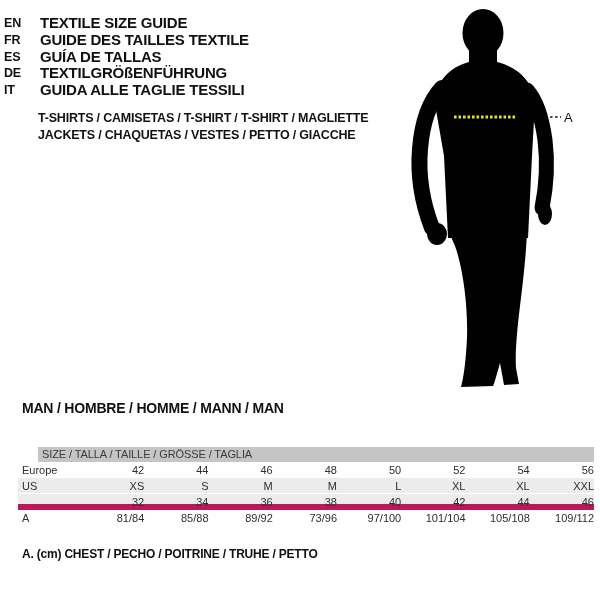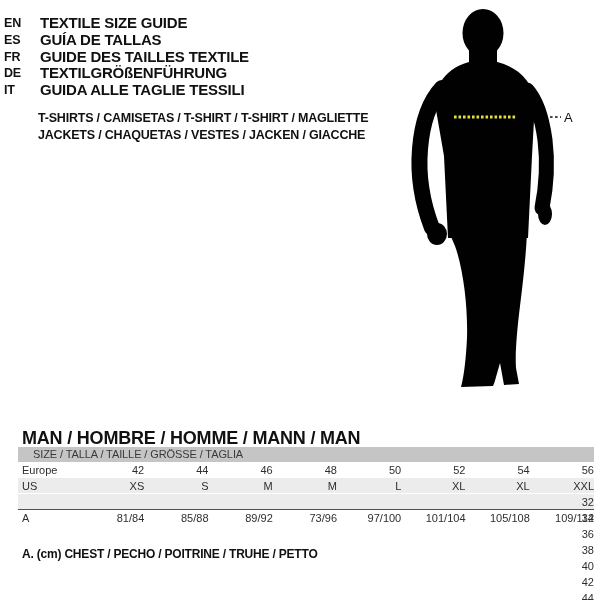--- a/index.html
+++ b/index.html
@@ -19,70 +19,70 @@
   
   .product-lines{position:absolute;left:38px;top:110px;}
   .product-line{font-size:12.5px;font-weight:700;letter-spacing:-0.2px;line-height:16.5px;white-space:nowrap;}
 
   
   .figure-wrap{position:absolute;left:405px;top:6px;width:195px;height:385px;}
   .figure-wrap svg{display:block;width:195px;height:385px;}
   .measure-a-text{font-size:13px;font-family:"Liberation Sans",sans-serif;fill:#111;}
 
   
-  .section-title{position:absolute;left:22px;top:428px;font-size:18px;font-weight:700;letter-spacing:-0.2px;white-space:nowrap;}
+  .section-title{position:absolute;left:22px;top:400px;font-size:14px;font-weight:700;letter-spacing:-0.2px;white-space:nowrap;}
 
   
   .size-table{position:absolute;left:18px;top:447px;width:576px;font-size:11px;color:#2e2e2e;}
   .t-header{
     height:15px;line-height:15px;background:#c5c5c5;color:#3a3a3a;
-    padding-left:15px;letter-spacing:-0.1px;box-sizing:border-box;
+    padding-left:4px;letter-spacing:-0.1px;box-sizing:border-box;margin-left:20px;
   }
   .t-row{display:flex;height:16px;line-height:16px;box-sizing:border-box;}
   .t-row.bg-white{background:#ffffff;}
   .t-row.bg-gray{background:#ececec;}
   .t-row.gap-below{border-bottom:1px solid #ffffff;}
-  .t-row.rule-below{border-bottom:1px solid #be185d;flex-direction:column;}
+  .t-row.rule-below{border-bottom:6px solid #be185d;}
   .t-label{width:62px;padding-left:4px;box-sizing:border-box;text-align:left;}
   .t-cell{flex:1;text-align:right;}
 
   
   .footnote{position:absolute;left:22px;top:547px;font-size:12px;font-weight:700;letter-spacing:-0.2px;white-space:nowrap;text-align:center;}
 </style>
 </head>
 <body>
 
 <div id="stage">
 
   <div class="lang-list">
     <div class="lang-row">
       <span class="lang-code">EN</span>
       <span class="lang-name">TEXTILE SIZE GUIDE</span>
     </div>
     <div class="lang-row">
+      <span class="lang-code">FR</span>
+      <span class="lang-name">GUIDE DES TAILLES TEXTILE</span>
+    </div>
+    <div class="lang-row">
       <span class="lang-code">ES</span>
       <span class="lang-name">GUÍA DE TALLAS</span>
-    </div>
-    <div class="lang-row">
-      <span class="lang-code">FR</span>
-      <span class="lang-name">GUIDE DES TAILLES TEXTILE</span>
     </div>
     <div class="lang-row">
       <span class="lang-code">DE</span>
       <span class="lang-name">TEXTILGRÖßENFÜHRUNG</span>
     </div>
     <div class="lang-row">
       <span class="lang-code">IT</span>
       <span class="lang-name">GUIDA ALLE TAGLIE TESSILI</span>
     </div>
   </div>
 
   <div class="product-lines">
     <div class="product-line">T-SHIRTS / CAMISETAS / T-SHIRT / T-SHIRT / MAGLIETTE</div>
-    <div class="product-line">JACKETS / CHAQUETAS / VESTES / JACKEN / GIACCHE</div>
+    <div class="product-line">JACKETS / CHAQUETAS / VESTES / PETTO / GIACCHE</div>
   </div>
 
   <div class="figure-wrap">
     <svg viewBox="0 0 195 385" xmlns="http://www.w3.org/2000/svg">
       <g fill="#010101">
 
         <ellipse cx="78" cy="27" rx="20.5" ry="24"></ellipse>
 
         <rect x="64" y="36" width="28" height="28"></rect>
 

